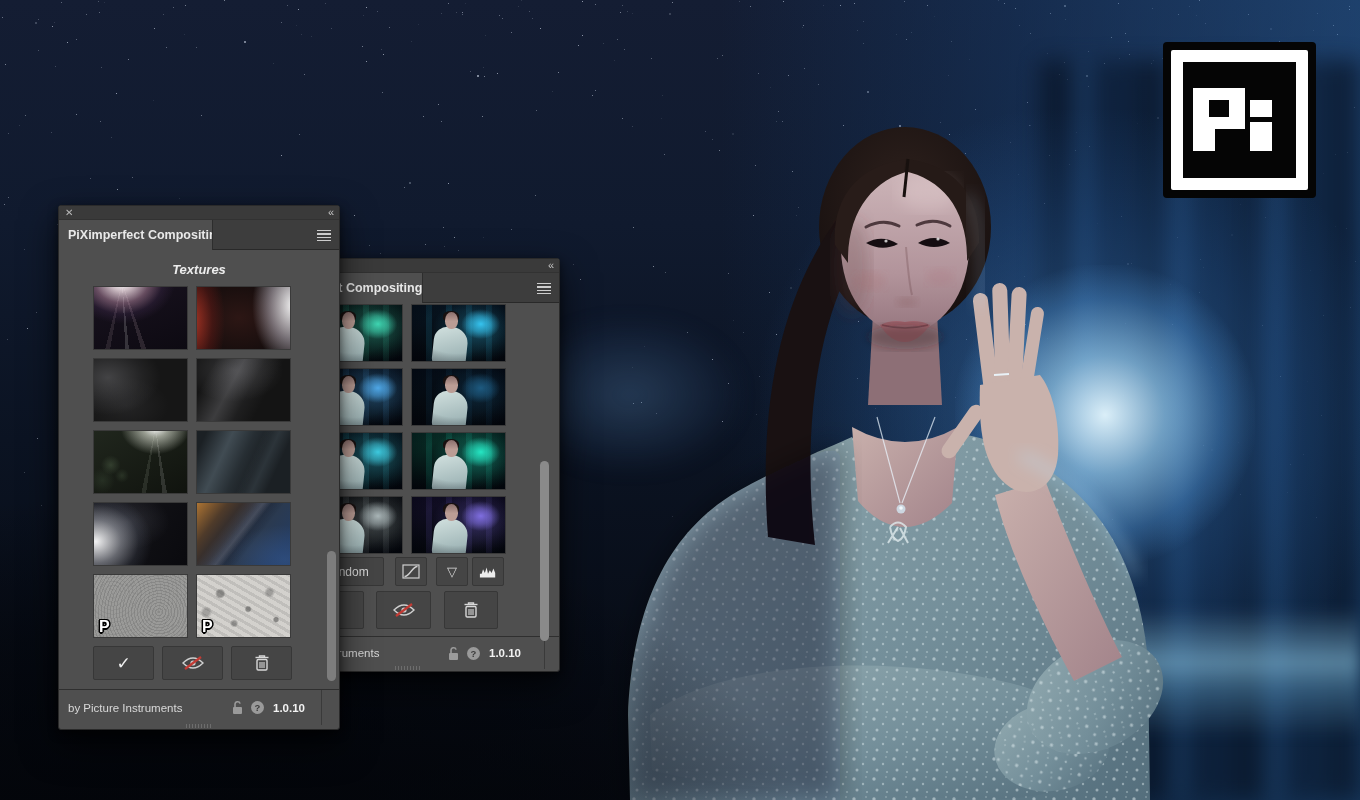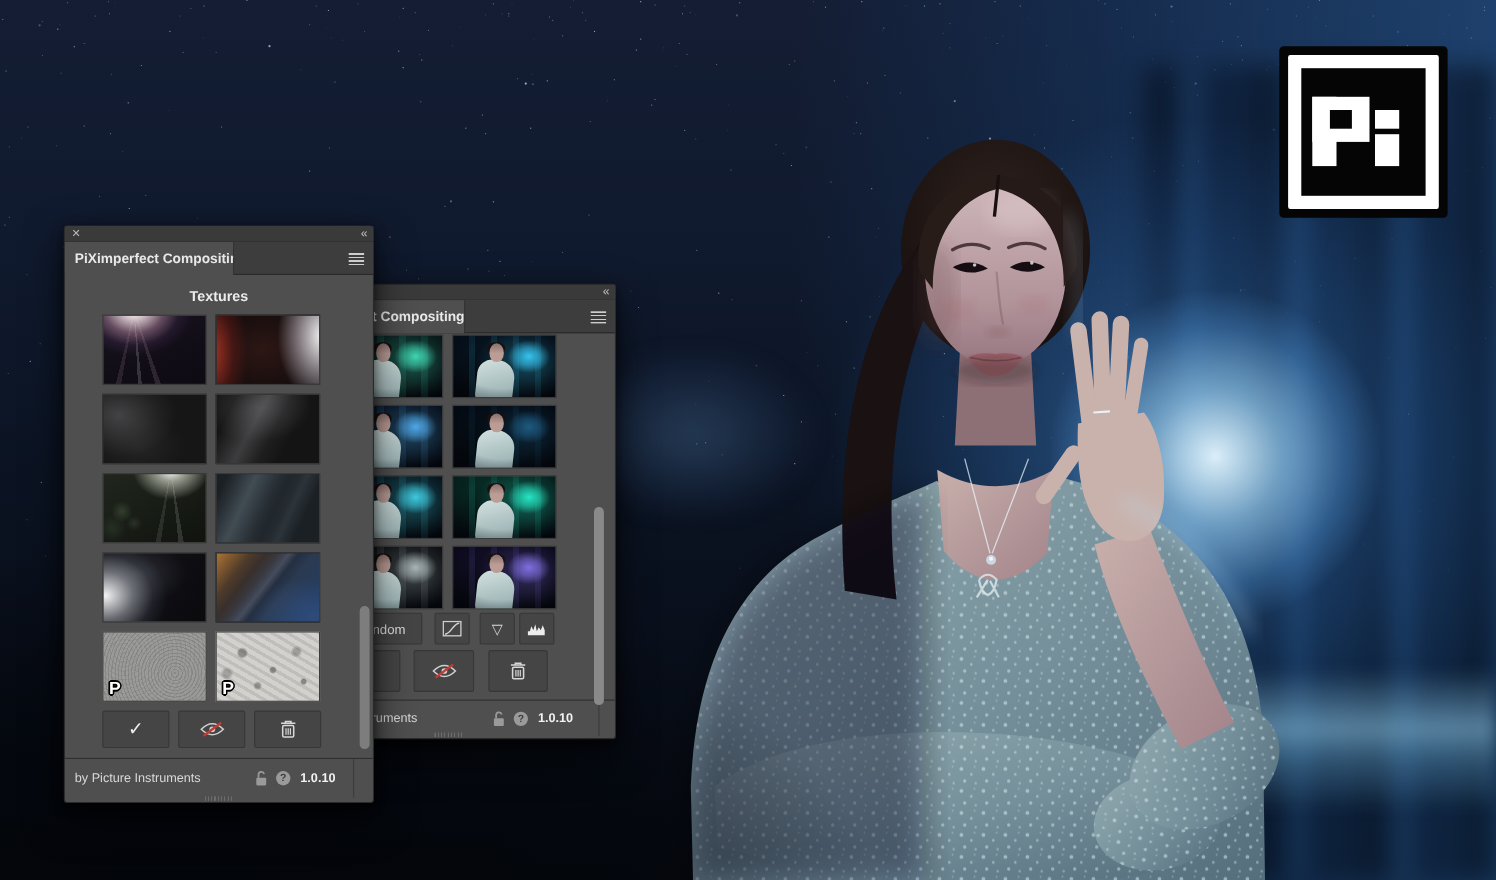--- a/index.html
+++ b/index.html
@@ -44,21 +44,21 @@
   .close-x{position:absolute;left:6px;top:0px;font-size:10px;line-height:14px;color:#b9b9b9;cursor:pointer;}
   .collapse{position:absolute;right:6px;top:0px;font-size:11px;line-height:13px;color:#c4c4c4;letter-spacing:-1px;cursor:pointer;}
   .tabrow{position:relative;height:30px;background:#3d3d3d;border-bottom:1px solid #292929;}
   .tab{position:absolute;left:0;top:0;height:30px;background:#4f4f4f;color:#e9e9e9;
     font-weight:bold;font-size:12.5px;display:flex;align-items:center;padding-left:9px;border-right:1px solid #2d2d2d;
     white-space:nowrap;overflow:hidden;}
   .panel-textures .tab{width:154px;}
   .panel-presets .tab{width:166px;}
   .menu-btn{position:absolute;right:8px;top:10px;width:14px;height:11px;cursor:pointer;
     background:repeating-linear-gradient(180deg,#cdcdcd 0 1.4px,transparent 1.4px 3.3px);}
-  .section-title{margin-top:12px;text-align:center;color:#ececec;font-weight:bold;font-size:13px;}
+  .section-title{margin-top:12px;text-align:center;color:#ececec;font-weight:bold;font-size:13px;font-style:italic;}
   .thumb-grid{position:absolute;display:grid;}
   .panel-textures .thumb-grid{left:34px;top:80px;grid-template-columns:95px 95px;gap:8px;}
   .panel-presets .thumb-grid{left:51px;top:45px;grid-template-columns:95px 95px;gap:6px 8px;}
   .thumb{position:relative;width:95px;border:1px solid #3a3a3a;overflow:hidden;cursor:pointer;}
   .panel-textures .thumb{height:64px;}
   .panel-presets .thumb{height:58px;}
   .wm{position:absolute;left:5px;bottom:2px;color:#fff;font-weight:bold;font-size:16px;line-height:16px;
     text-shadow:-1.5px 0 #000,1.5px 0 #000,0 -1.5px #000,0 1.5px #000,-1px -1px #000,1px 1px #000,-1px 1px #000,1px -1px #000;}
   .btn{background:#454545;border:1px solid #373737;border-radius:2px;color:#dcdcdc;
     display:flex;align-items:center;justify-content:center;cursor:pointer;font-family:inherit;}

